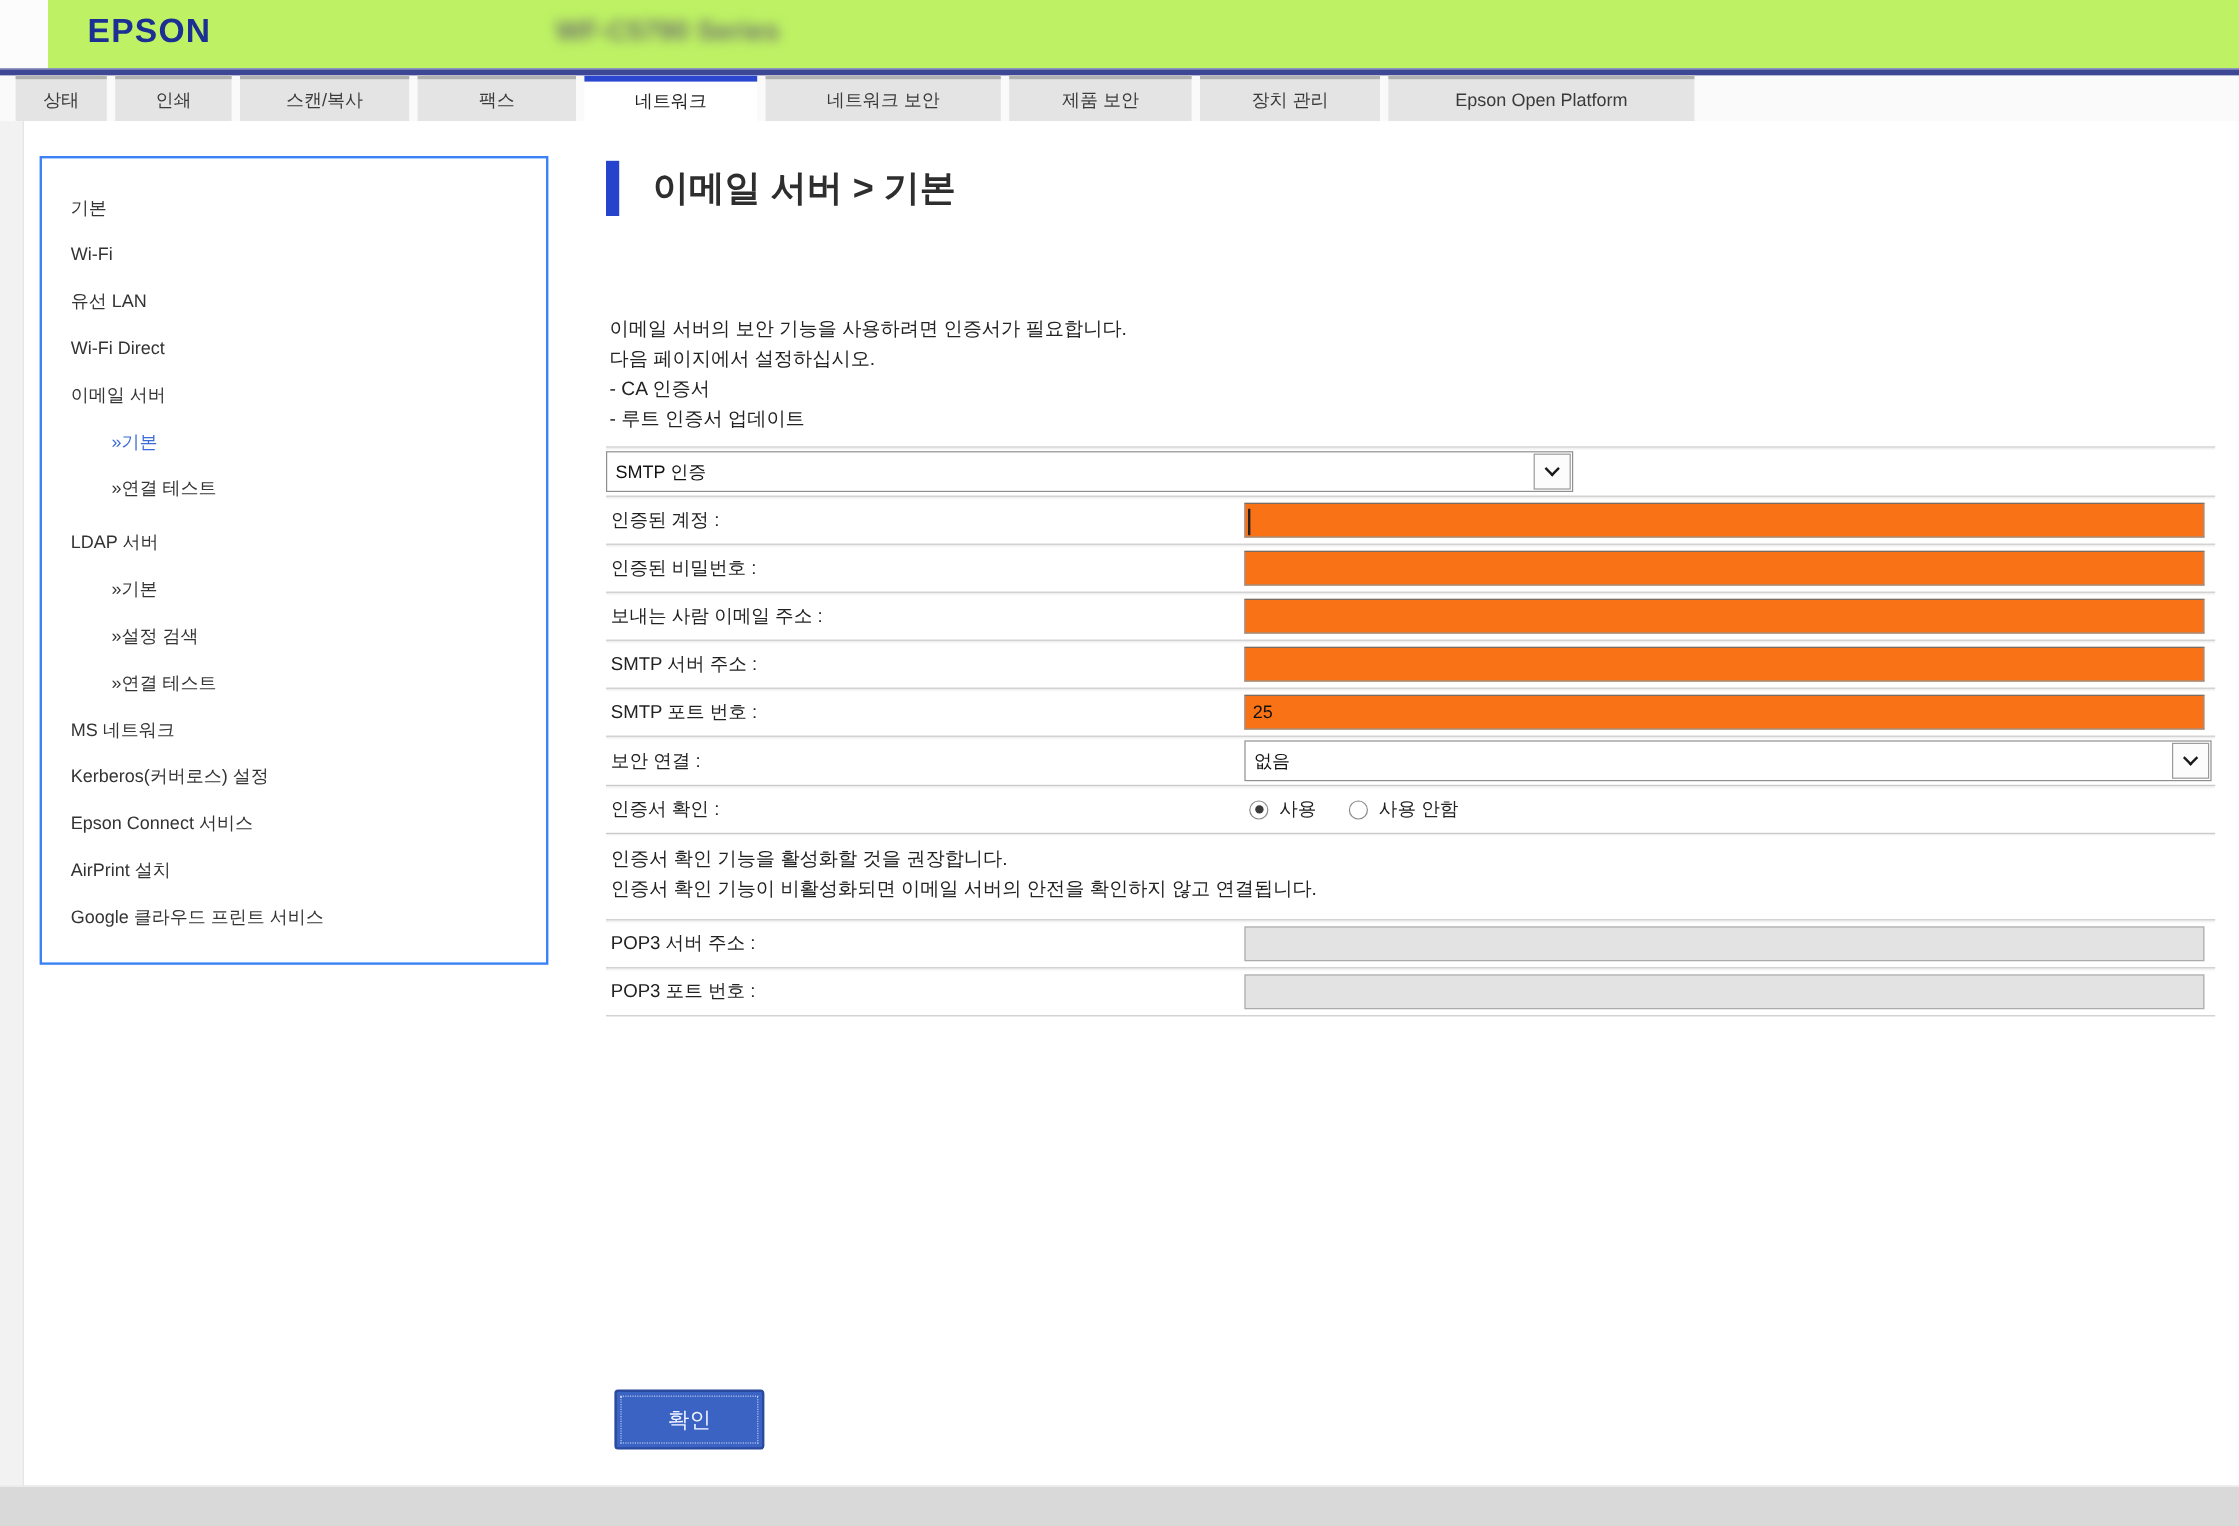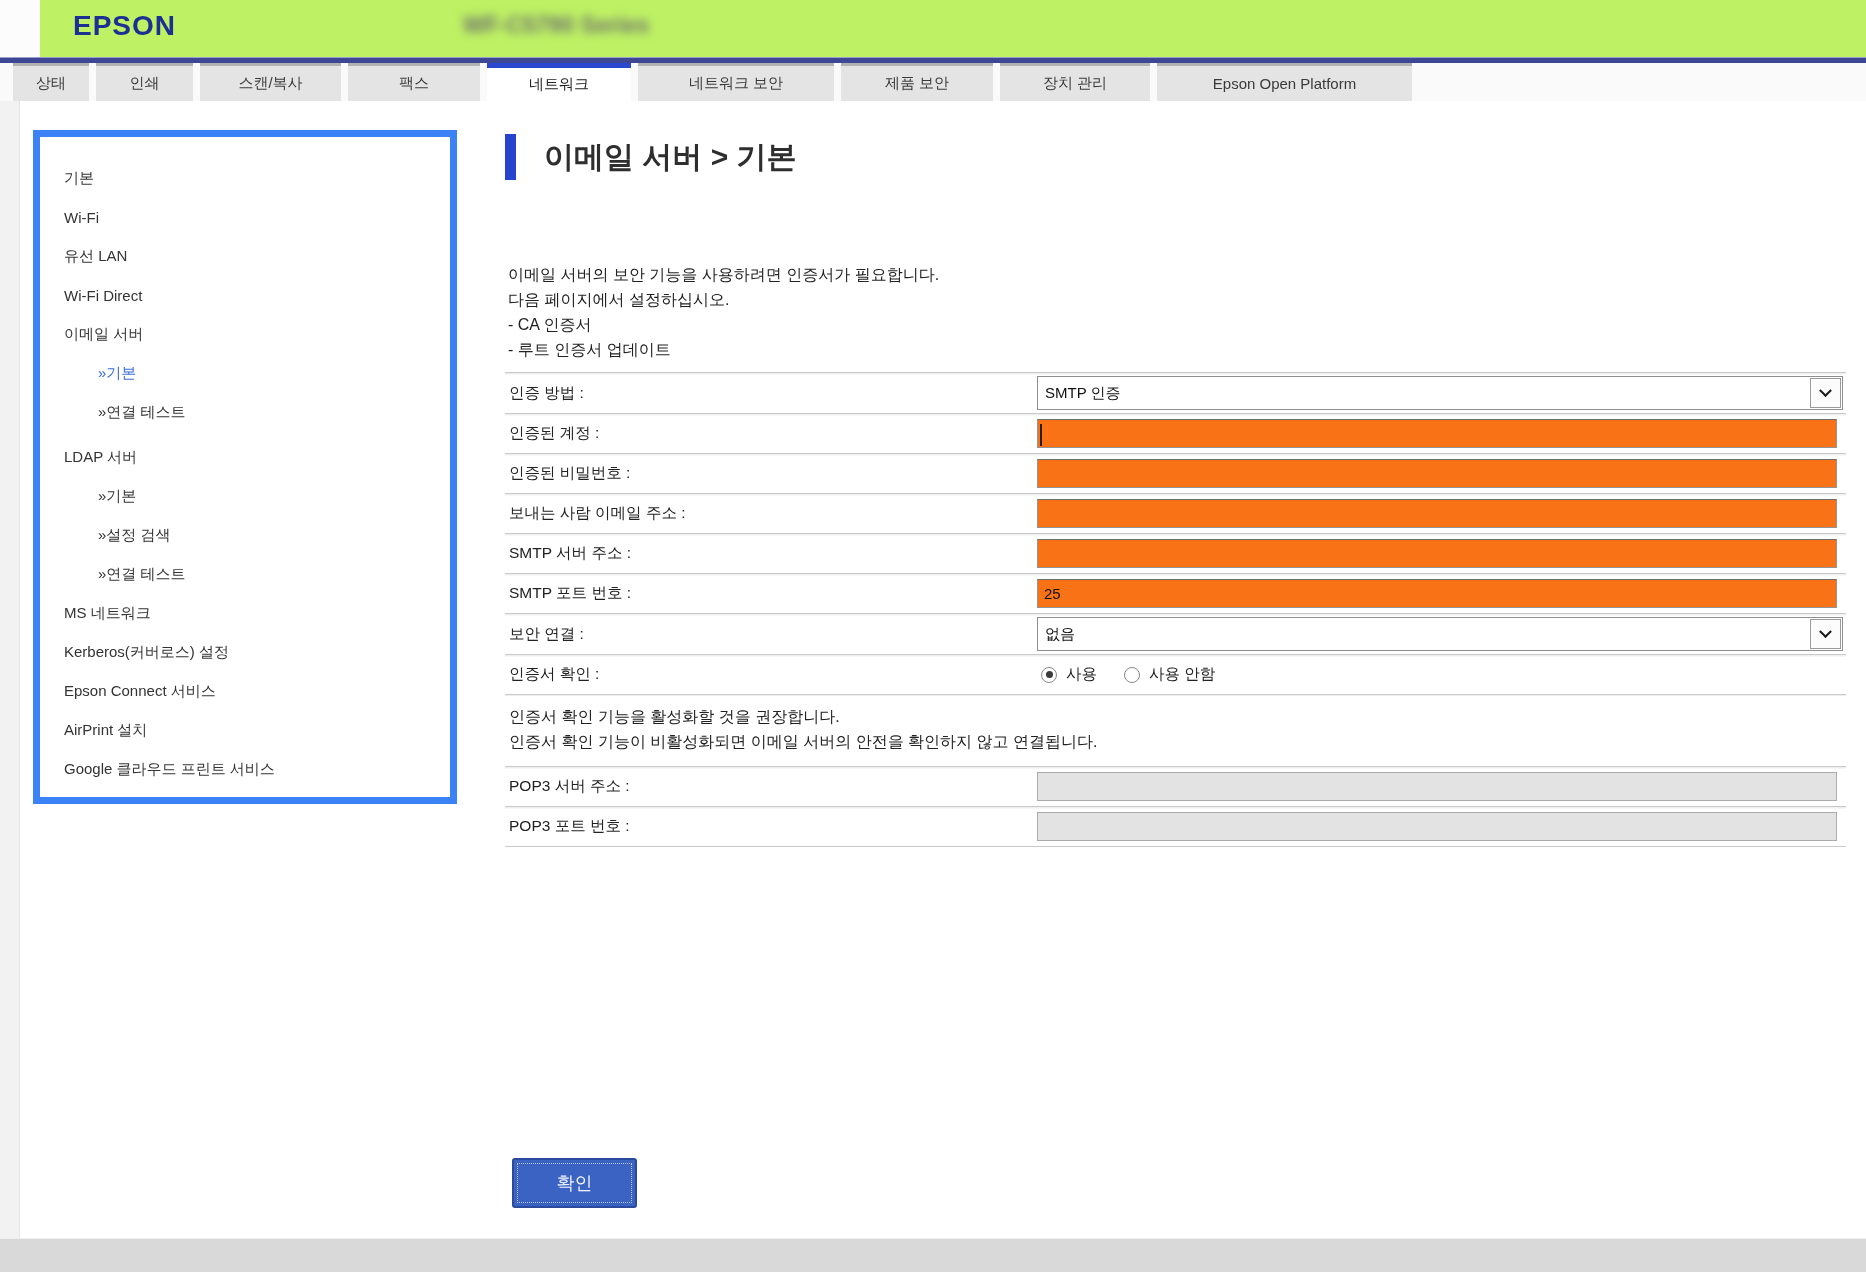--- a/index.html
+++ b/index.html
@@ -15,21 +15,21 @@
   
   .tabstrip { position:absolute; left:0; top:63px; width:100%; height:38px; background:#fafafa; display:flex; gap:7px; padding-left:13px; }
   .tab { height:38px; background:#e4e4e4; border-top:3px solid #b2b2b2; color:#3a3a3a; font-size:15px; display:flex; align-items:center; justify-content:center; cursor:pointer; }
   .tab.active { background:#ffffff; border-top:5px solid #2b46cf; color:#222; }
 
   
   .content { position:absolute; left:0; top:101px; width:100%; height:1137px; background:#ffffff; }
   .leftedge { position:absolute; left:0; top:101px; width:20px; height:1137px; background:#f3f2f2; border-right:1px solid #e6e4e4; }
 
   
-  .sidebar { position:absolute; left:33px; top:130px; width:424px; height:674px; background:#fff; border:7px solid #3b82f6; padding-top:22px; }
+  .sidebar { position:absolute; left:33px; top:130px; width:424px; height:674px; background:#fff; border:2px solid #3b82f6; padding-top:22px; }
   .snav { list-style:none; }
   .snav li { height:39px; display:flex; align-items:center; font-size:15px; color:#333; padding-left:24px; cursor:pointer; }
   .snav li.lvl1 { padding-left:58px; }
   .snav li.active { color:#3a6bd8; }
   .snav li.gap { margin-top:6px; }
 
   
   .titleblock { position:absolute; left:505px; top:133px; height:48px; display:flex; align-items:center; }
   .titlebar { width:11px; height:46px; background:#2543cc; }
   .pagetitle { margin-left:28px; font-size:30px; font-weight:600; color:#2e2e2e;text-align:center; }
@@ -116,21 +116,20 @@
   <div class="intro">
     <div>이메일 서버의 보안 기능을 사용하려면 인증서가 필요합니다.</div>
     <div>다음 페이지에서 설정하십시오.</div>
     <div>- CA 인증서</div>
     <div>- 루트 인증서 업데이트</div>
   </div>
 
   <div class="ftable">
 
     <div class="frow tall">
-      <div class="flabel">인증 방법 :</div>
       <div class="fctrl">
         <div class="dropdown">
           <span>SMTP 인증</span>
           <span class="ddbtn">
               <span class="chev"></span>
             </span>
         </div>
       </div>
     </div>
 

